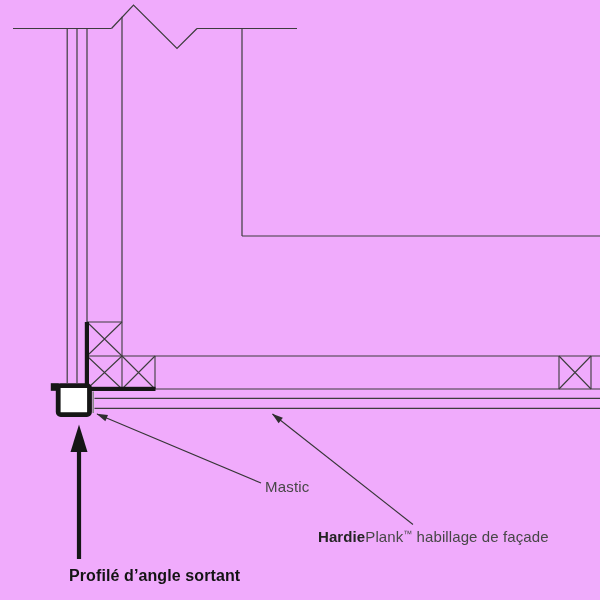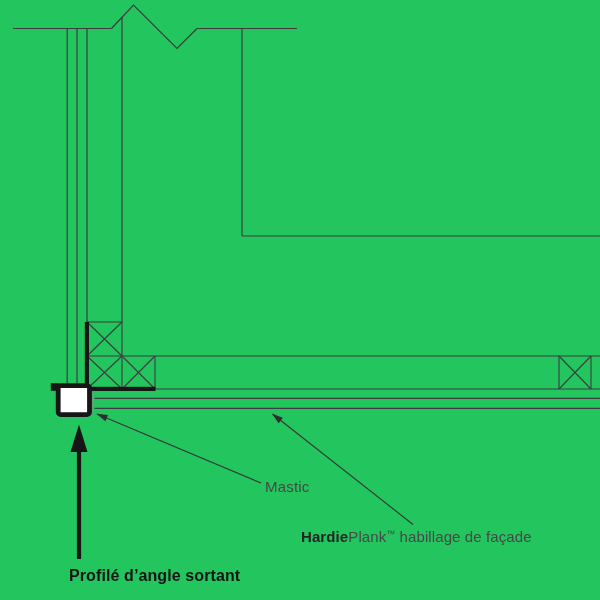--- a/index.html
+++ b/index.html
@@ -1,23 +1,23 @@
 <!DOCTYPE html>
 <html><head>
 <meta charset="utf-8">
 <style>
   html,body{margin:0;padding:0;background:#ffffff;}
   #stage{
-    position:relative;width:600px;height:600px;background:#22c55e;
+    position:relative;width:600px;height:600px;background:#f0abfc;
     font-family:"Liberation Sans", sans-serif;overflow:hidden;
   }
   #stage svg{position:absolute;left:0;top:0;}
   .lbl{position:absolute;white-space:nowrap;}
   .lbl-mastic{left:265px;top:478px;font-size:15px;color:#474747;letter-spacing:.2px;}
-  .lbl-hardie{left:301px;top:528px;font-size:15px;color:#474747;letter-spacing:.1px;}
+  .lbl-hardie{left:318px;top:528px;font-size:15px;color:#474747;letter-spacing:.1px;}
   .lbl-hardie .brand{font-weight:bold;color:#242424;}
   .lbl-hardie .tm{font-size:9px;vertical-align:5px;letter-spacing:0;}
   .lbl-profile{left:69px;top:567px;font-size:16px;font-weight:bold;color:#141414;letter-spacing:.1px;}
   .thin{stroke:#3d3d3d;stroke-width:1.2;fill:none;}
   .thin-sq{stroke:#3d3d3d;stroke-width:1.1;fill:none;}
   .leader{stroke:#353535;stroke-width:1.1;fill:none;}
   .blk{fill:#161616;}
 </style>
 </head>
 <body>

